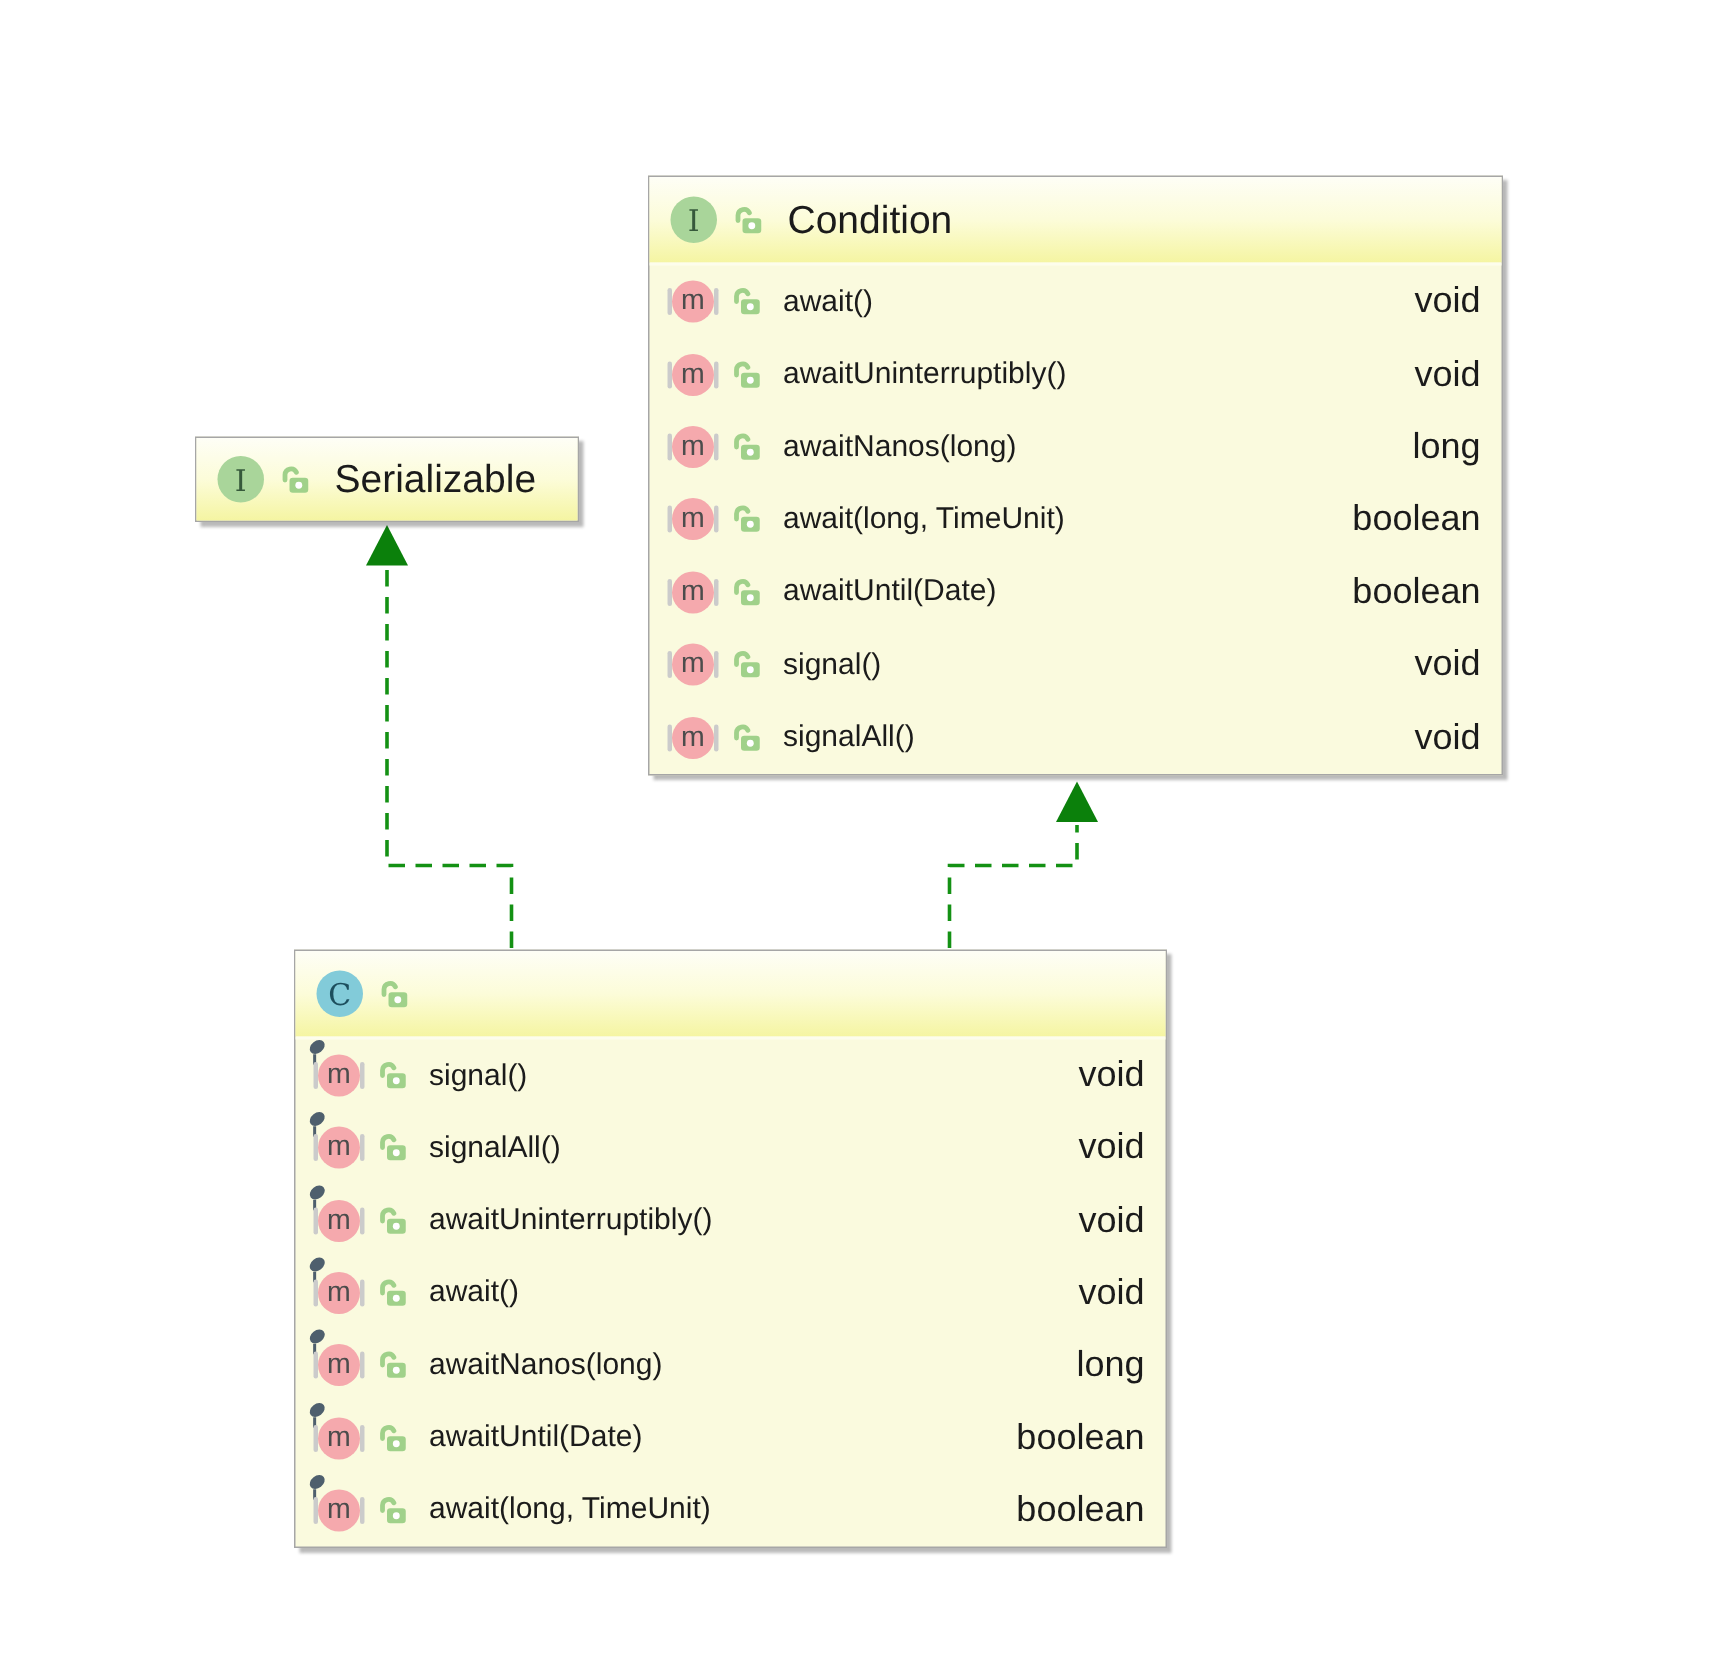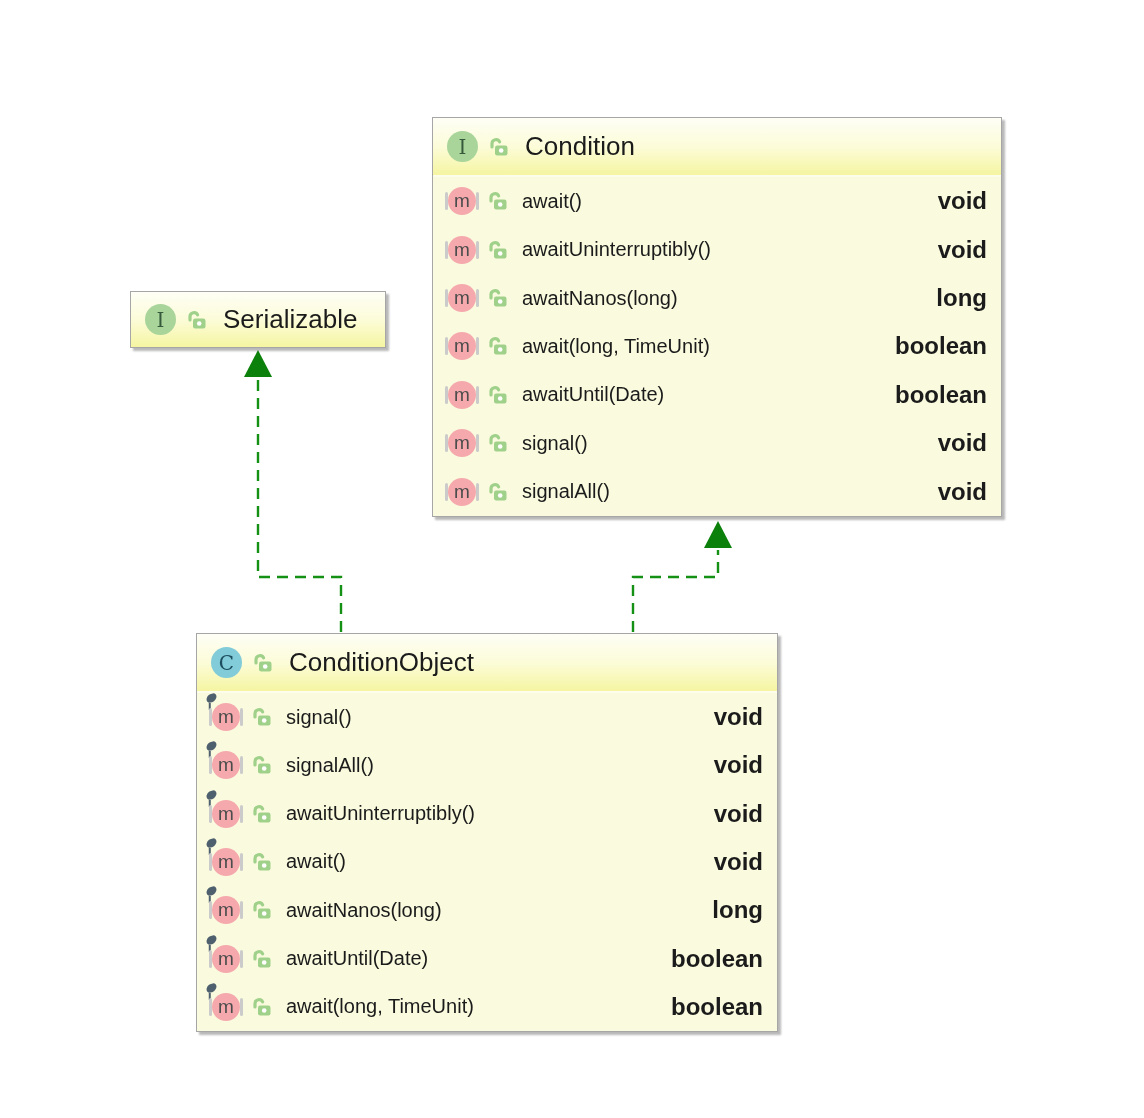--- a/index.html
+++ b/index.html
@@ -19,21 +19,21 @@
     flex:0 0 57px;
     display:flex; align-items:center;
     padding:0 14px 0 14px;
     background:linear-gradient(180deg,#fefef6 0%,#fcfcd9 50%,#f5f5a2 100%);
     border-bottom:2px solid #fdfdec;
   }
   .uml-title { font-size:26px; margin-left:15px; white-space:nowrap; }
   .rows { flex:1 1 auto; display:flex; flex-direction:column; }
   .row { flex:1 1 auto; display:flex; align-items:center; padding:0 14px 0 14px; }
   .m-name { font-size:20px; margin-left:13px; white-space:nowrap; }
-  .m-type { font-size:24px; margin-left:auto; padding-left:20px; white-space:nowrap;font-weight:bold; }
+  .m-type { font-size:24px; margin-left:auto; padding-left:20px; white-space:nowrap; }
 
   
   .kind-icon {
     flex:0 0 auto;
     width:31px; height:31px; border-radius:50%;
     display:flex; align-items:center; justify-content:center;
     font-family:"DejaVu Serif", serif; font-size:20px;
   }
   .kind-interface { background:#a9d59a; color:#36593b; }
   .kind-class    { background:#82cbd9; color:#1d4f5e; }
@@ -220,21 +220,20 @@
   <div class="uml-box" style="left:196px; top:633px; width:582px; height:399px;">
     <div class="uml-header">
       <span class="kind-icon kind-class">C</span>
       <span class="lock">
         <svg width="22" height="22" viewBox="0 0 22 22">
             <path d="M4 11 V7.5 a4 4 0 0 1 7.6 -1.6" fill="none" stroke="#a0d18a" stroke-width="3.2" stroke-linecap="round"></path>
             <rect x="7" y="9.5" width="12.5" height="10" rx="2.2" fill="#a0d18a"></rect>
             <circle cx="13.2" cy="14.5" r="2.3" fill="#ffffff"></circle>
           </svg>
       </span>
-      <span class="uml-title">ConditionObject</span>
     </div>
     <div class="rows">
       <div class="row">
         <span class="m-icon">
             <span class="pin"></span>
             <span class="side l"></span>
             <span class="side r"></span>
             <span class="circle">m</span>
           </span>
         <span class="lock">

